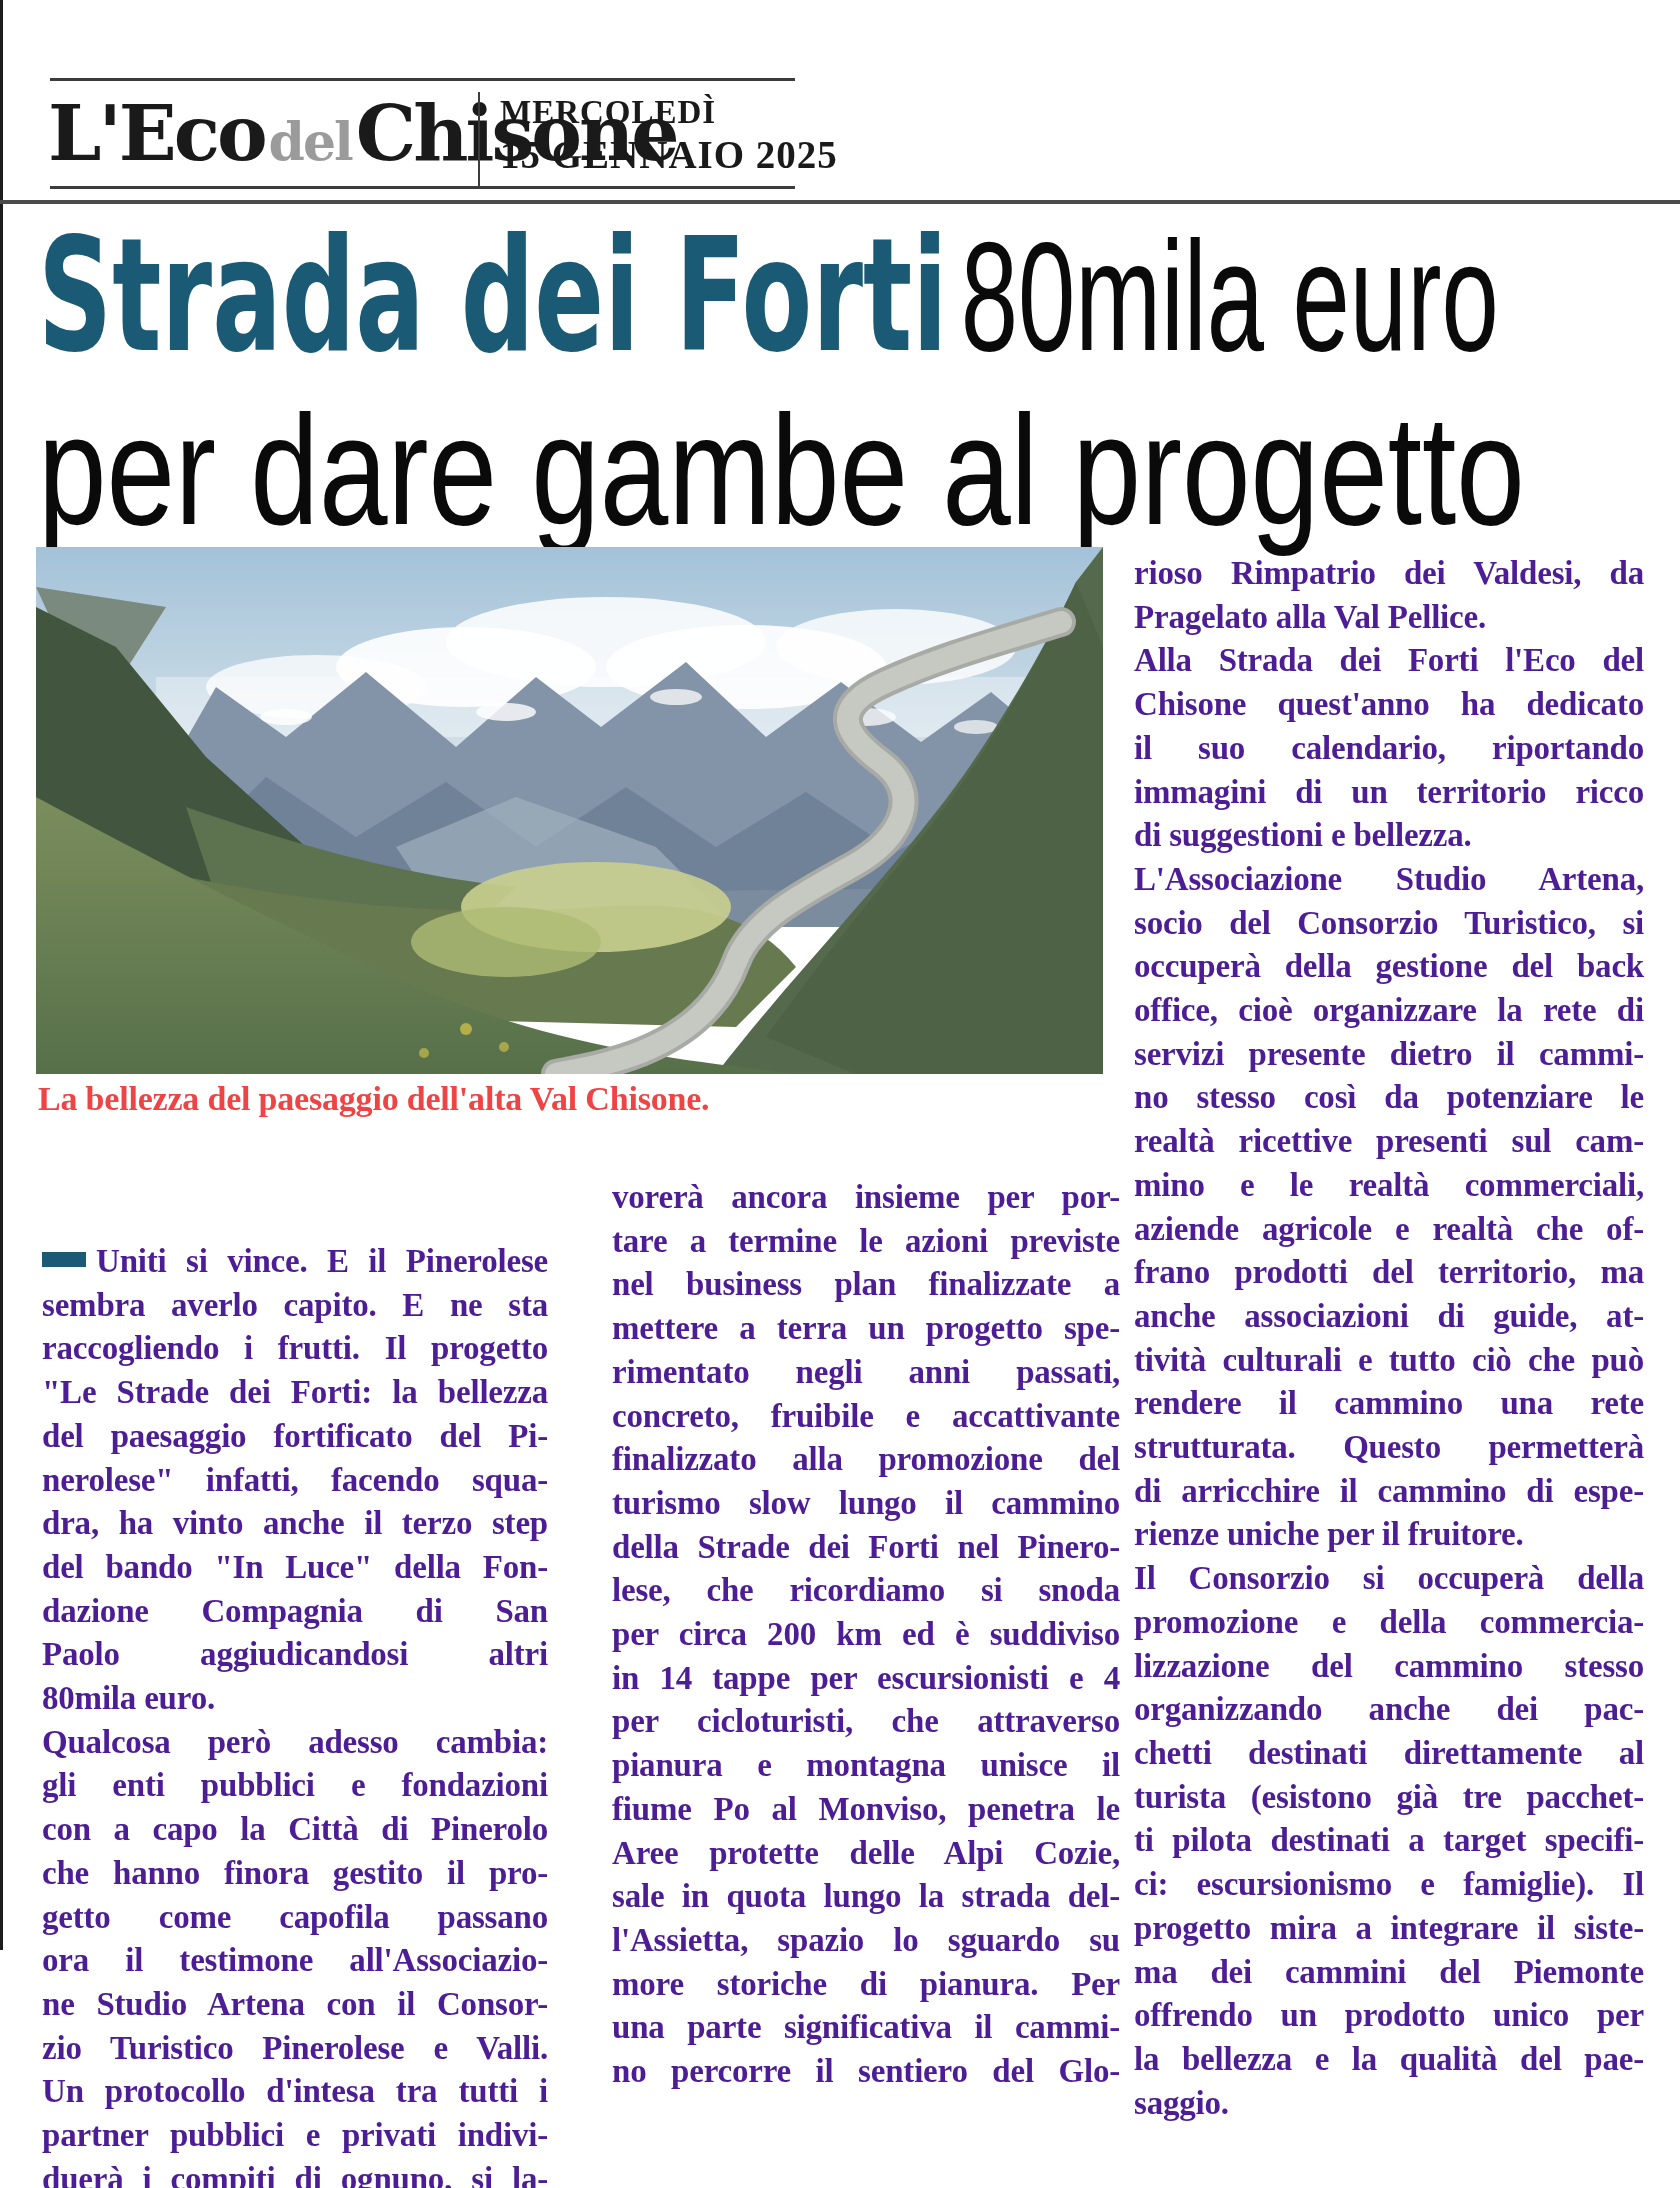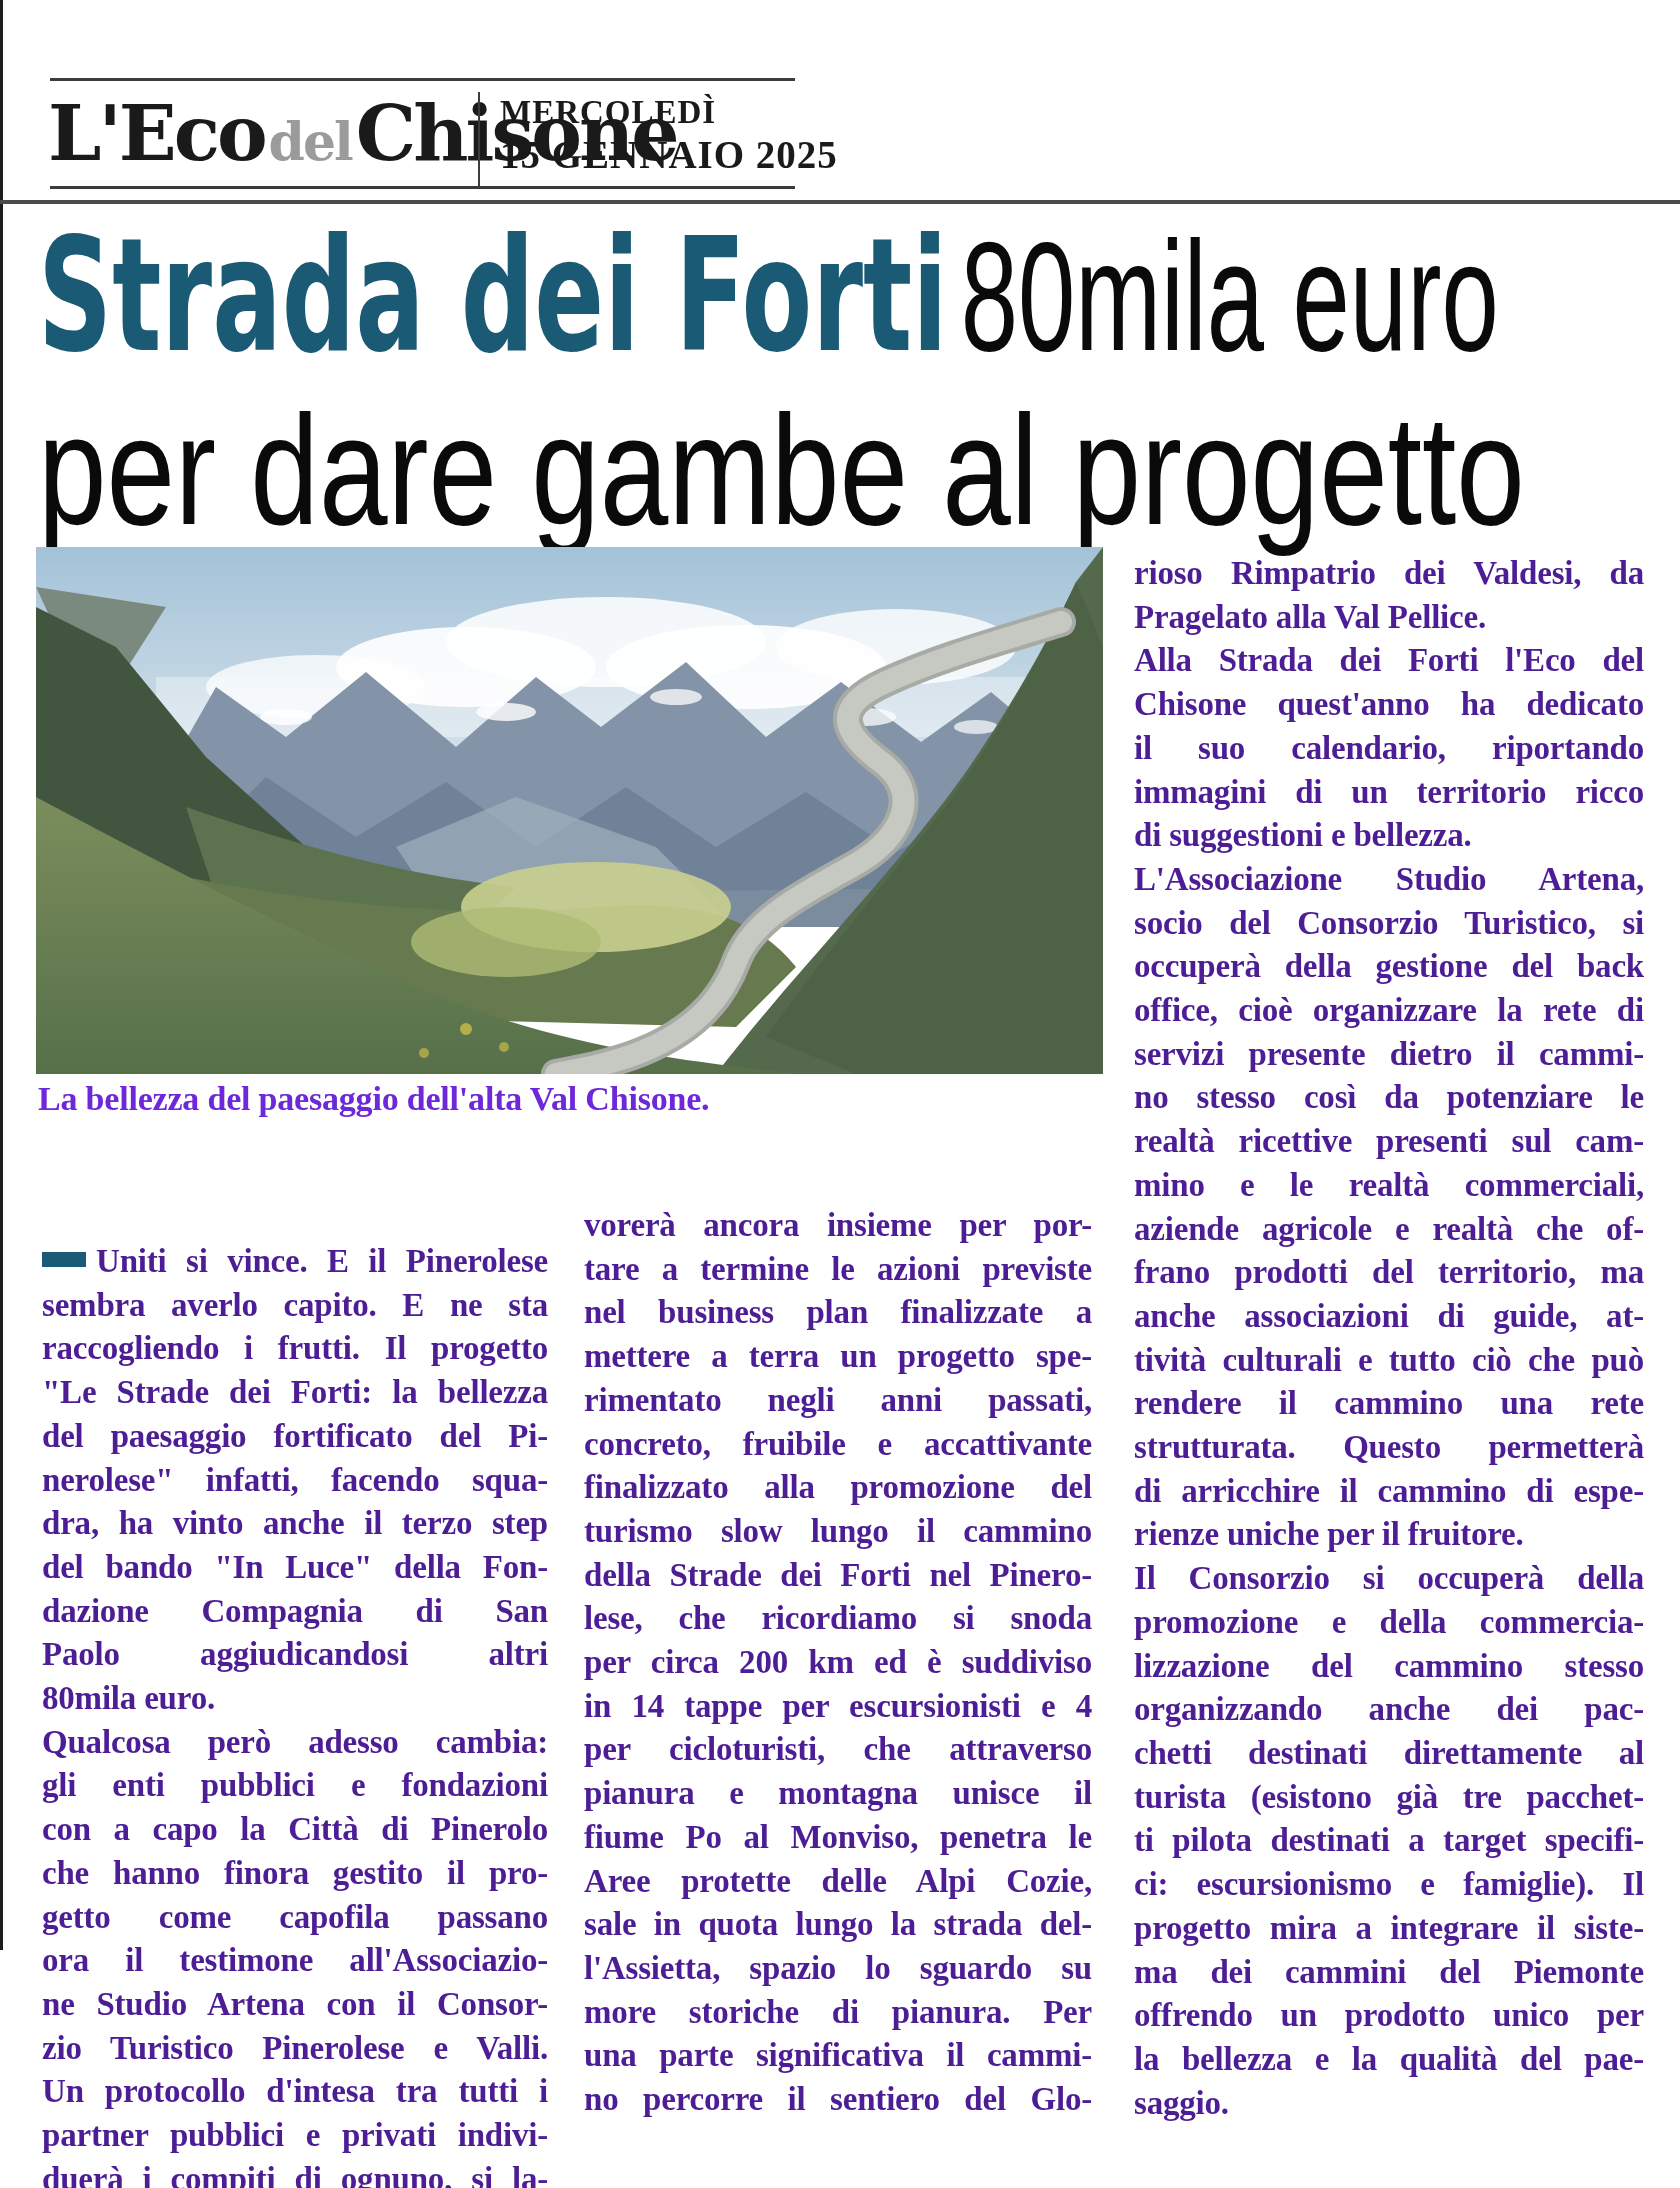--- a/index.html
+++ b/index.html
@@ -26,27 +26,27 @@
   .hl{position:absolute;left:38px;white-space:nowrap;font-family:"Liberation Sans","DejaVu Sans",sans-serif;
       transform-origin:0 50%;line-height:1;}
   #hl1{top:218px;font-size:156px;transform:scaleX(0.66);}
   #hl1 .kicker{font-family:"DejaVu Sans",sans-serif;font-weight:bold;}
   #hl1 .tail{font-weight:normal;color:#0a0a0a;margin-left:20px;}
   #hl2{top:392px;font-size:156px;font-weight:normal;color:#0a0a0a;transform:scaleX(0.79);}
 
   
   #photo{position:absolute;left:36px;top:547px;width:1067px;height:527px;}
   #caption{position:absolute;left:38px;top:1080px;width:1062px;
-           font-size:34px;font-weight:bold;letter-spacing:-0.2px;color:#6d28d9;}
+           font-size:34px;font-weight:bold;letter-spacing:-0.2px;color:#ef4444;}
 
   
   .col{position:absolute;font-size:33px;font-weight:bold;line-height:43.7px;
        letter-spacing:-0.2px;color:#4c1d95;}
   #col1{left:42px;top:1240px;width:506px;}
-  #col2{left:584px;top:1176px;width:508px;margin-top:28px;}
+  #col2{left:612px;top:1176px;width:508px;}
   #col3{left:1134px;top:552px;width:510px;}
   .tl{text-align:justify;text-align-last:justify;}
   .tl.last{text-align-last:left;}
   .bullet{display:inline-block;width:44px;height:15px;background:#1a5a74;
           vertical-align:5px;margin-right:10px;}
 </style>
 </head>
 <body>
 
 <div id="page">

